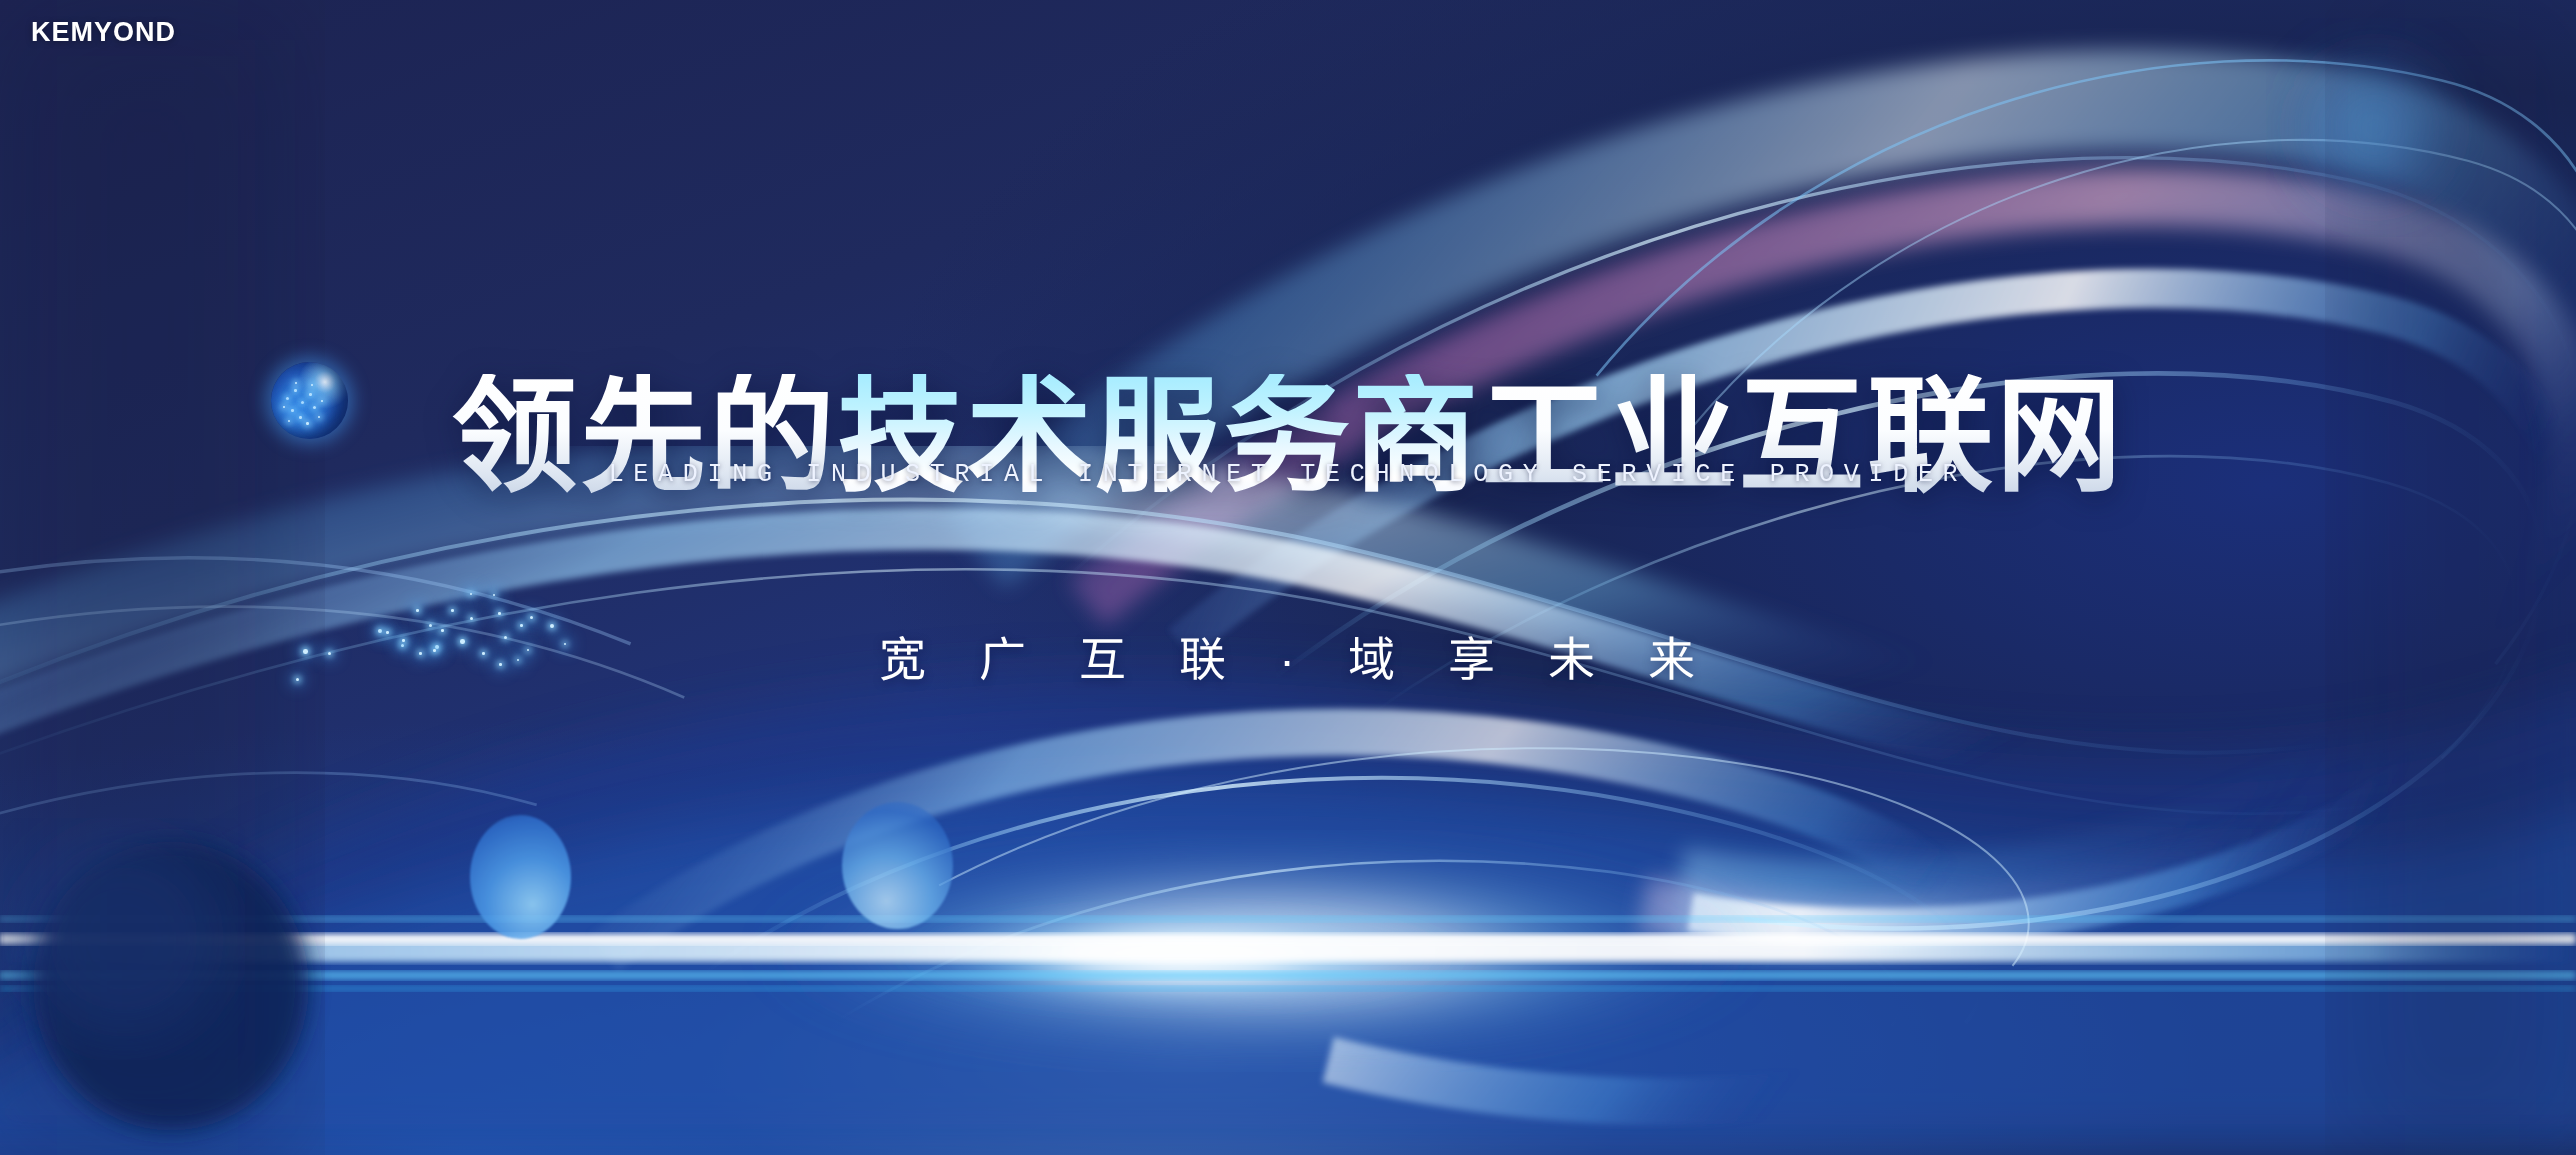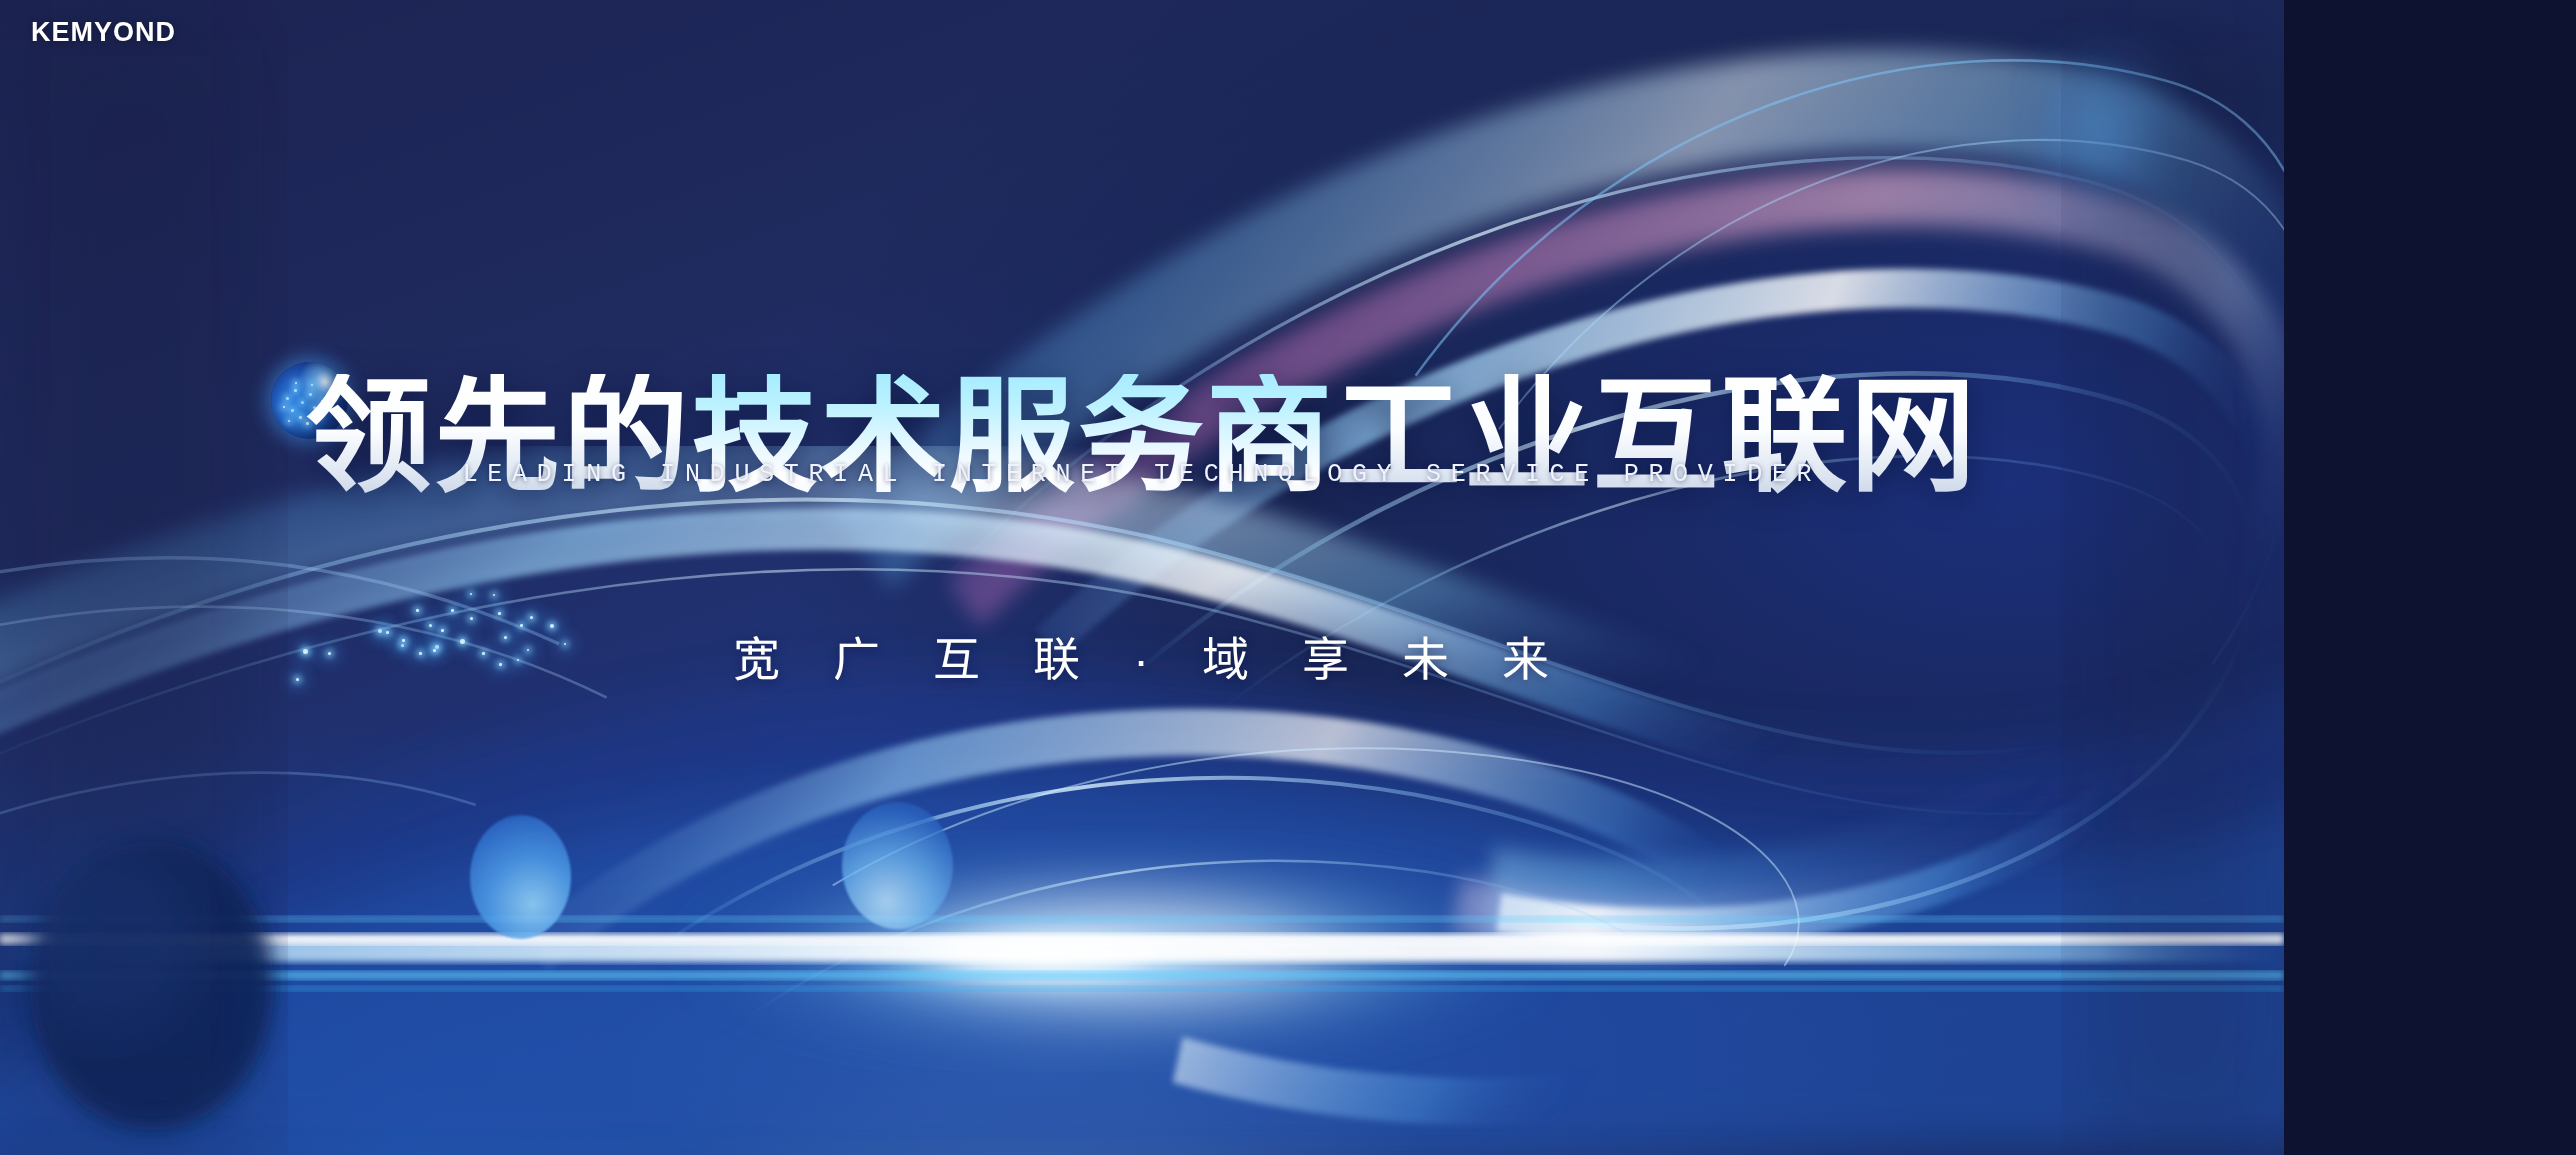--- a/index.html
+++ b/index.html
@@ -1,21 +1,21 @@
 <!DOCTYPE html>
 <html lang="zh-CN" style="font-size:10.7px"><head>
 <meta charset="utf-8">
 <title>KEMYOND Banner</title>
 <style>
   html,body{margin:0;padding:0;background:#0d1230;}
   *{box-sizing:border-box;}
 
   #banner{
     position:relative;
-    width:2284px;height:1155px;
+    width:2576px;height:1155px;
     overflow:hidden;
     font-family:"Liberation Sans","DejaVu Sans",sans-serif;
     background:
       radial-gradient(ellipse 60% 45% at 46% 92%, rgba(150,210,255,.55) 0%, rgba(60,130,220,.28) 32%, rgba(26,44,110,0) 66%),
       radial-gradient(ellipse 55% 52% at 18% 100%, #1f51a8 0%, #1c3a82 38%, rgba(25,40,95,0) 72%),
       radial-gradient(ellipse 70% 80% at 88% 42%, #1b2f7a 0%, #192554 45%, rgba(25,37,84,0) 78%),
       linear-gradient(160deg,#1c2352 0%,#1f2a5e 28%,#21357c 55%,#1d2d6b 78%,#172247 100%);
   }
 
   

